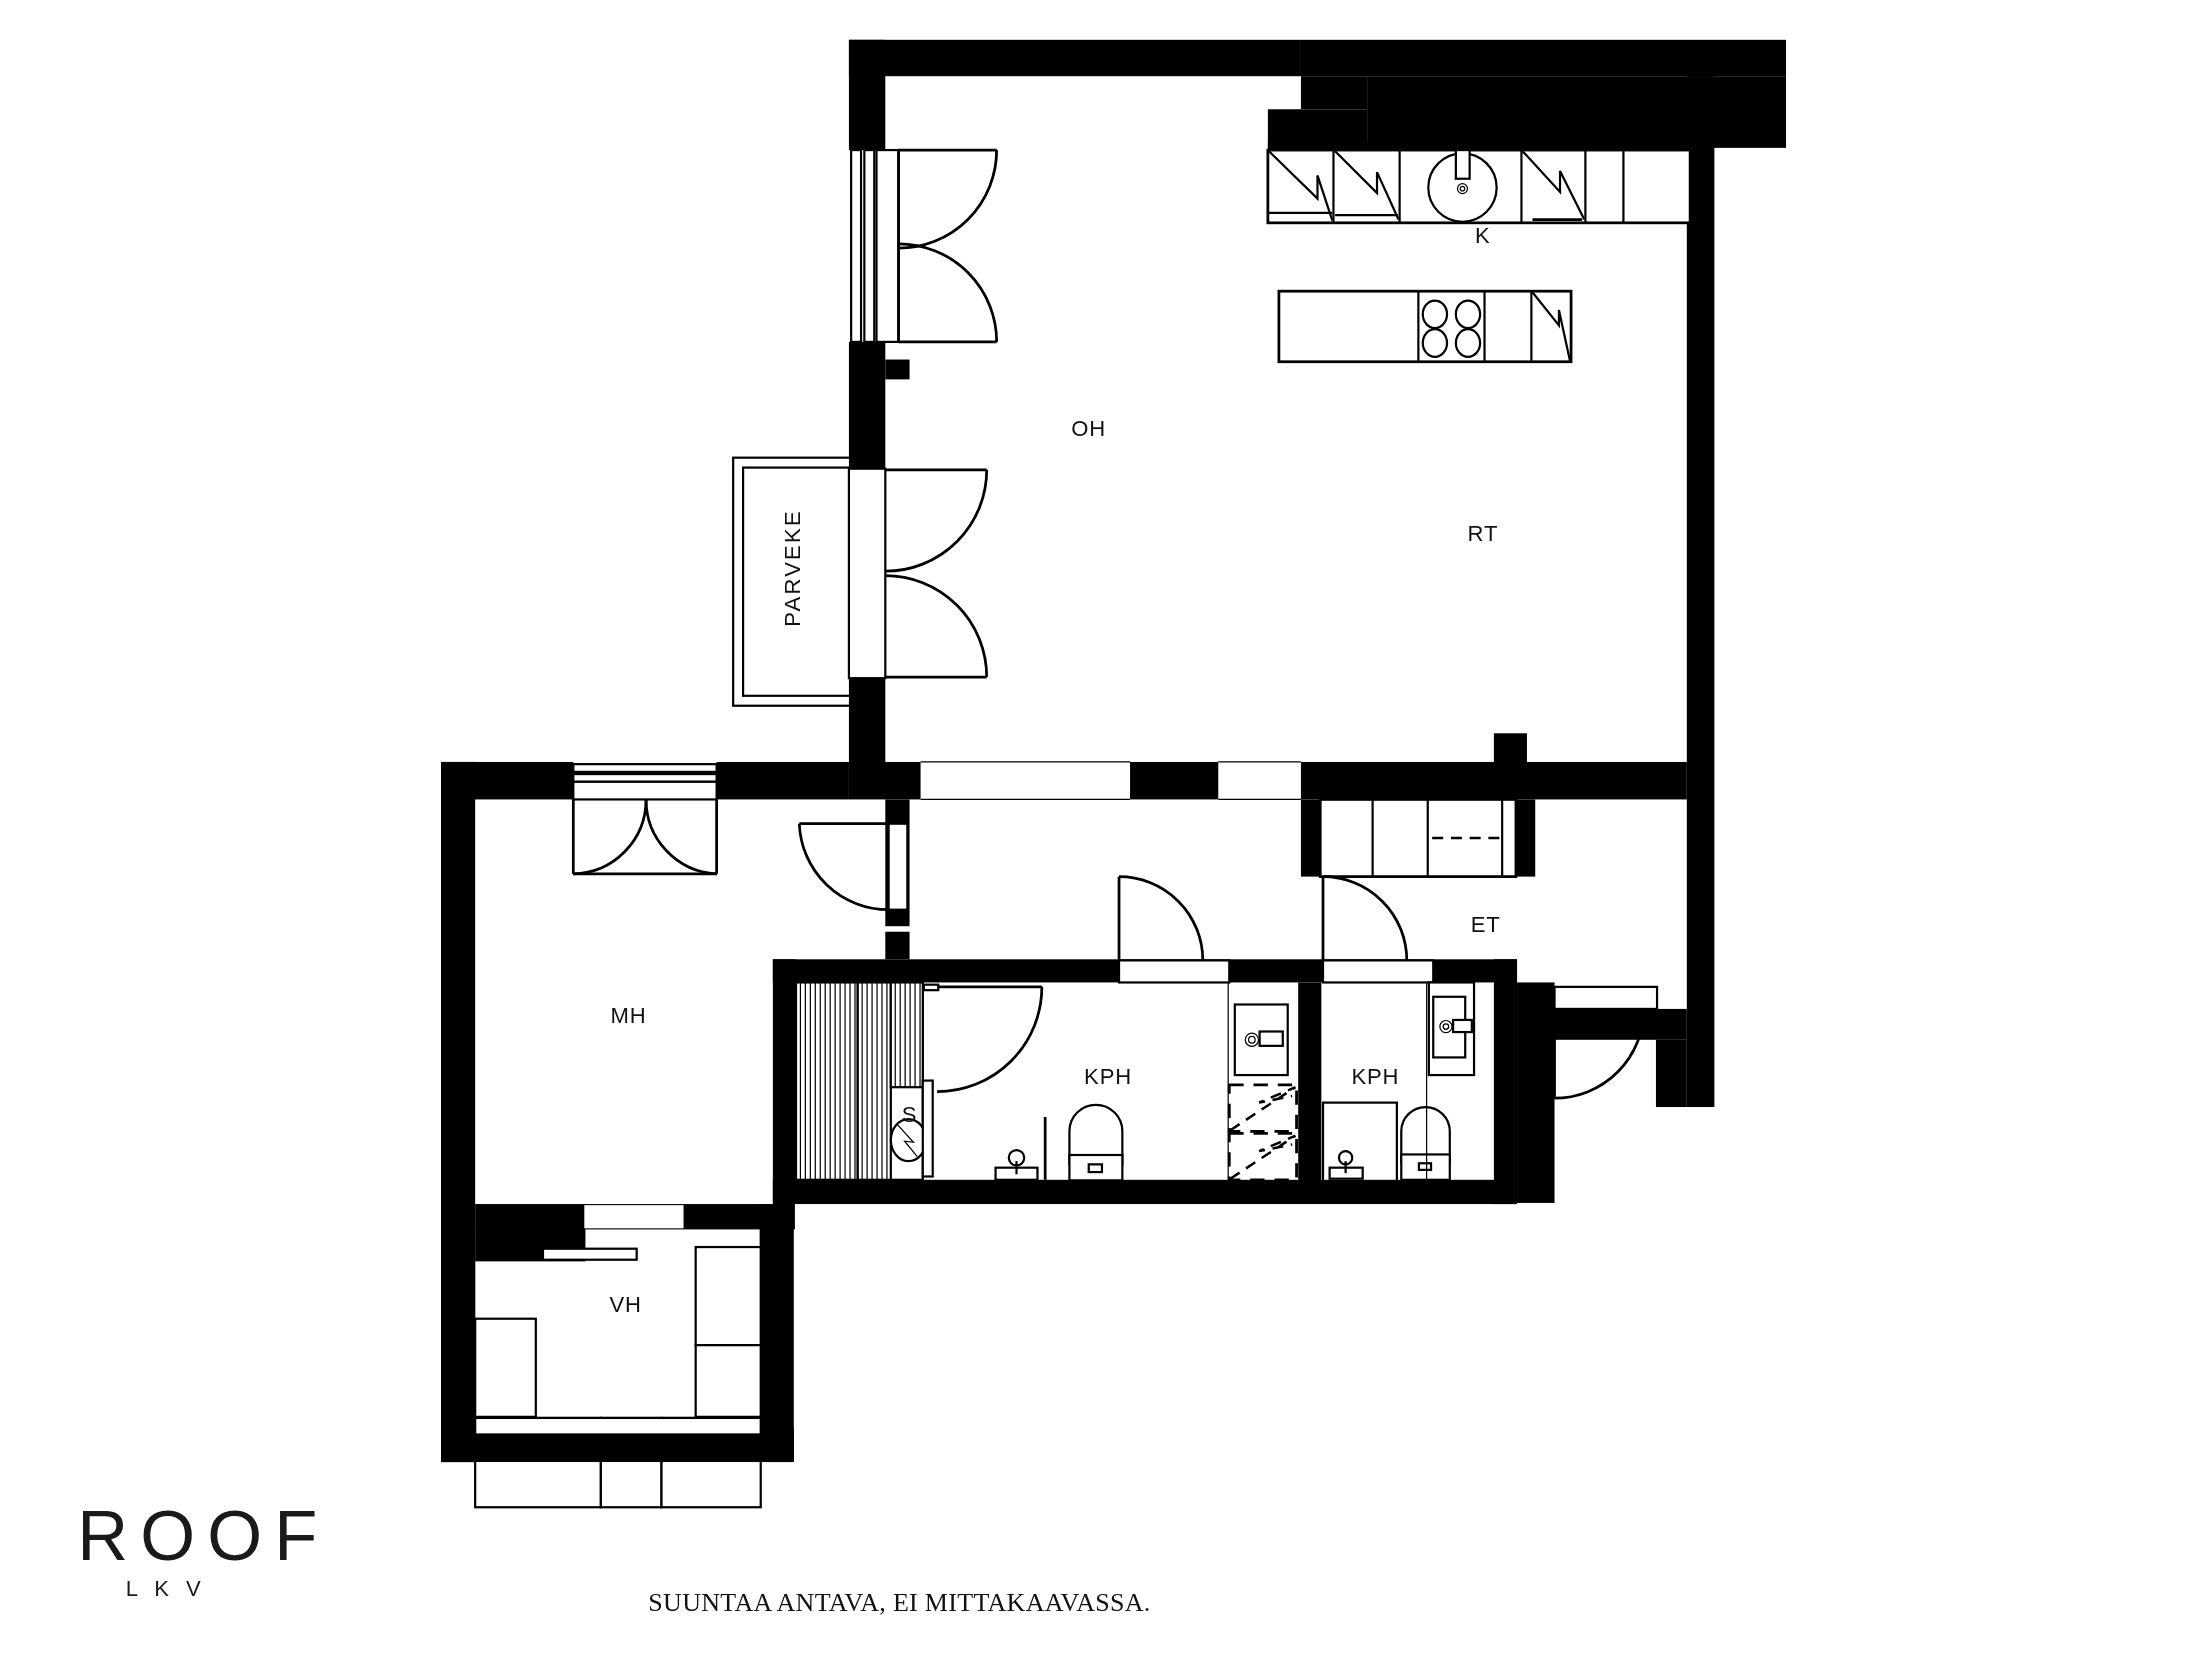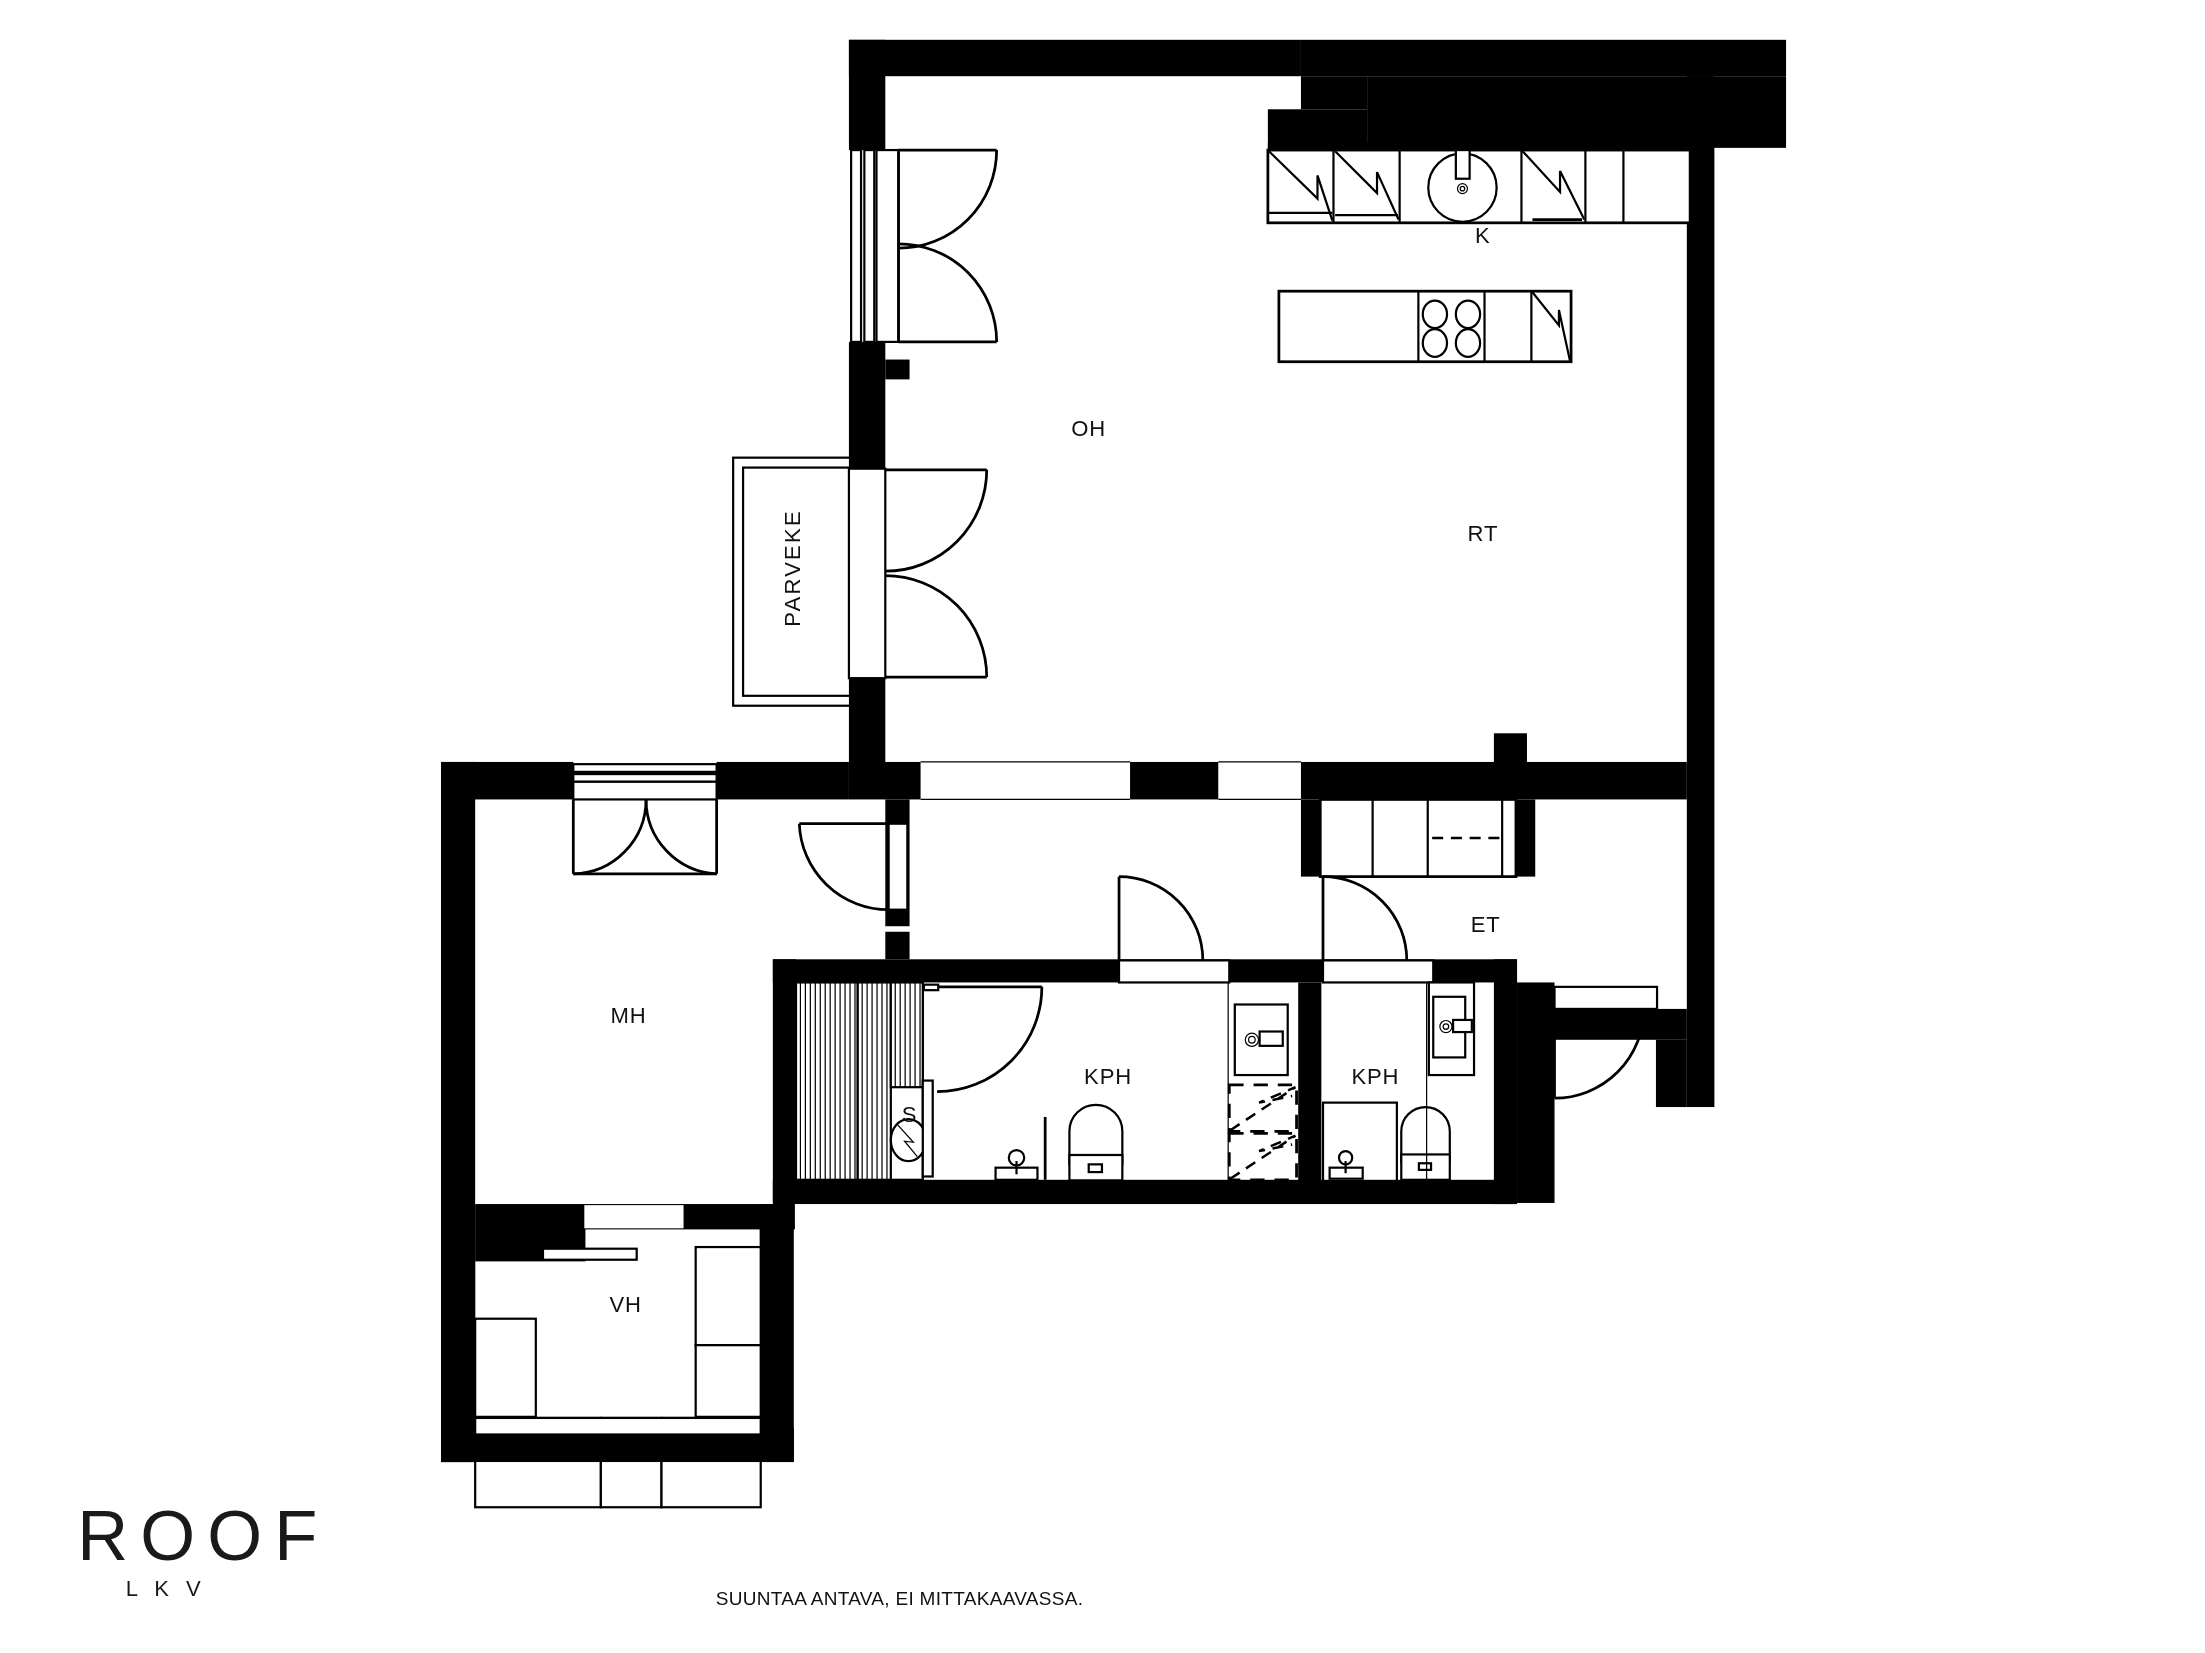--- a/index.html
+++ b/index.html
@@ -62,22 +62,22 @@
     font-size: 40px;
     fill: #1a1a1a;
     letter-spacing: 10px;
   }
   #footer-caption {
     position: absolute;
     left: 0;
     top: 1588px;
     width: 1799px;
     text-align: center;
-    font-family: Liberation Sans, sans-serif;
-    font-size: 19px;
+    font-family: Liberation Serif, serif;
+    font-size: 26px;
     color: #111111;
     letter-spacing: 0.3px;
   }
 </style>
 </head>
 <body>
 
 <div id="plan-root">
   <svg class="floorplan" viewBox="0 0 4000 3000" xmlns="http://www.w3.org/2000/svg">
 

